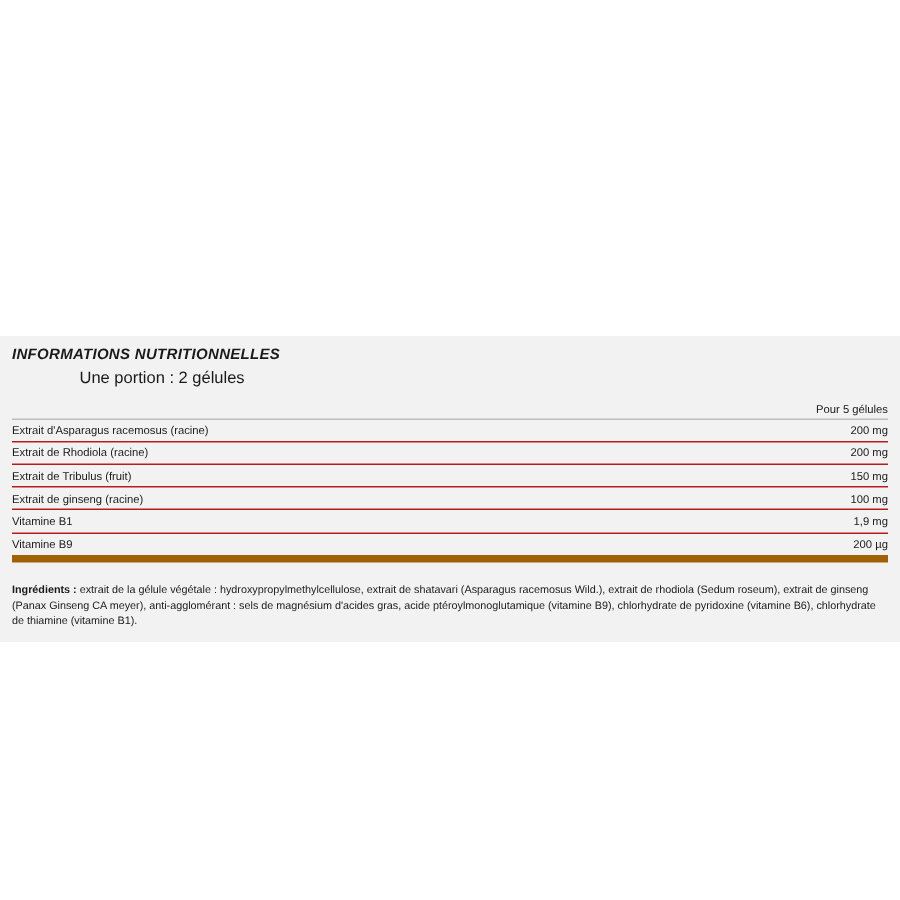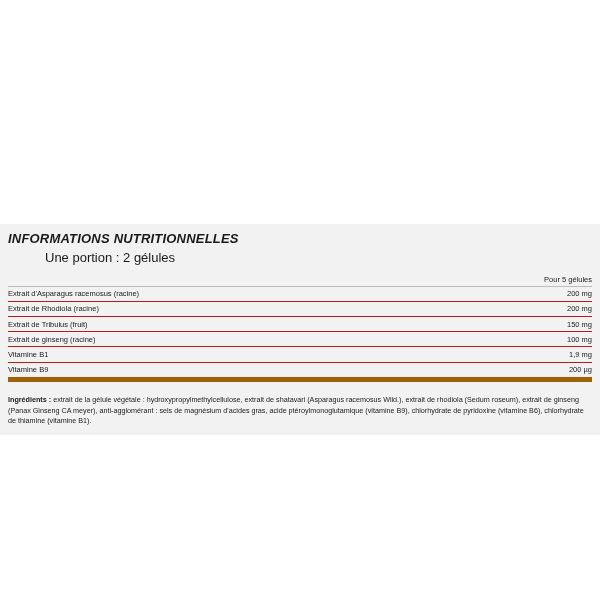--- a/index.html
+++ b/index.html
@@ -23,33 +23,33 @@
     background: #f2f2f2;
     padding: 0;
     box-sizing: border-box;
   }
 
   .panel-inner {
     padding: 7px 8px 8px 8px;
   }
 
   .panel-title {
-    font-size: 13px;
+    font-size: 10px;
     font-style: italic;
     font-weight: bold;
     letter-spacing: 0.2px;
     color: #1a1a1a;
     margin: 0 0 4px 0;
     text-transform: uppercase;
   }
 
   .serving-line {
-    font-size: 13px;
+    font-size: 11px;
     color: #1a1a1a;
-    margin: 0 0 7px 0;
+    margin: 0 0 7px 8px;
     padding-left: 37px;
   }
 
   table.nutrition-table {
     width: 100%;
     border-collapse: collapse;
     font-size: 7.5px;
     color: #1a1a1a;
   }
 

